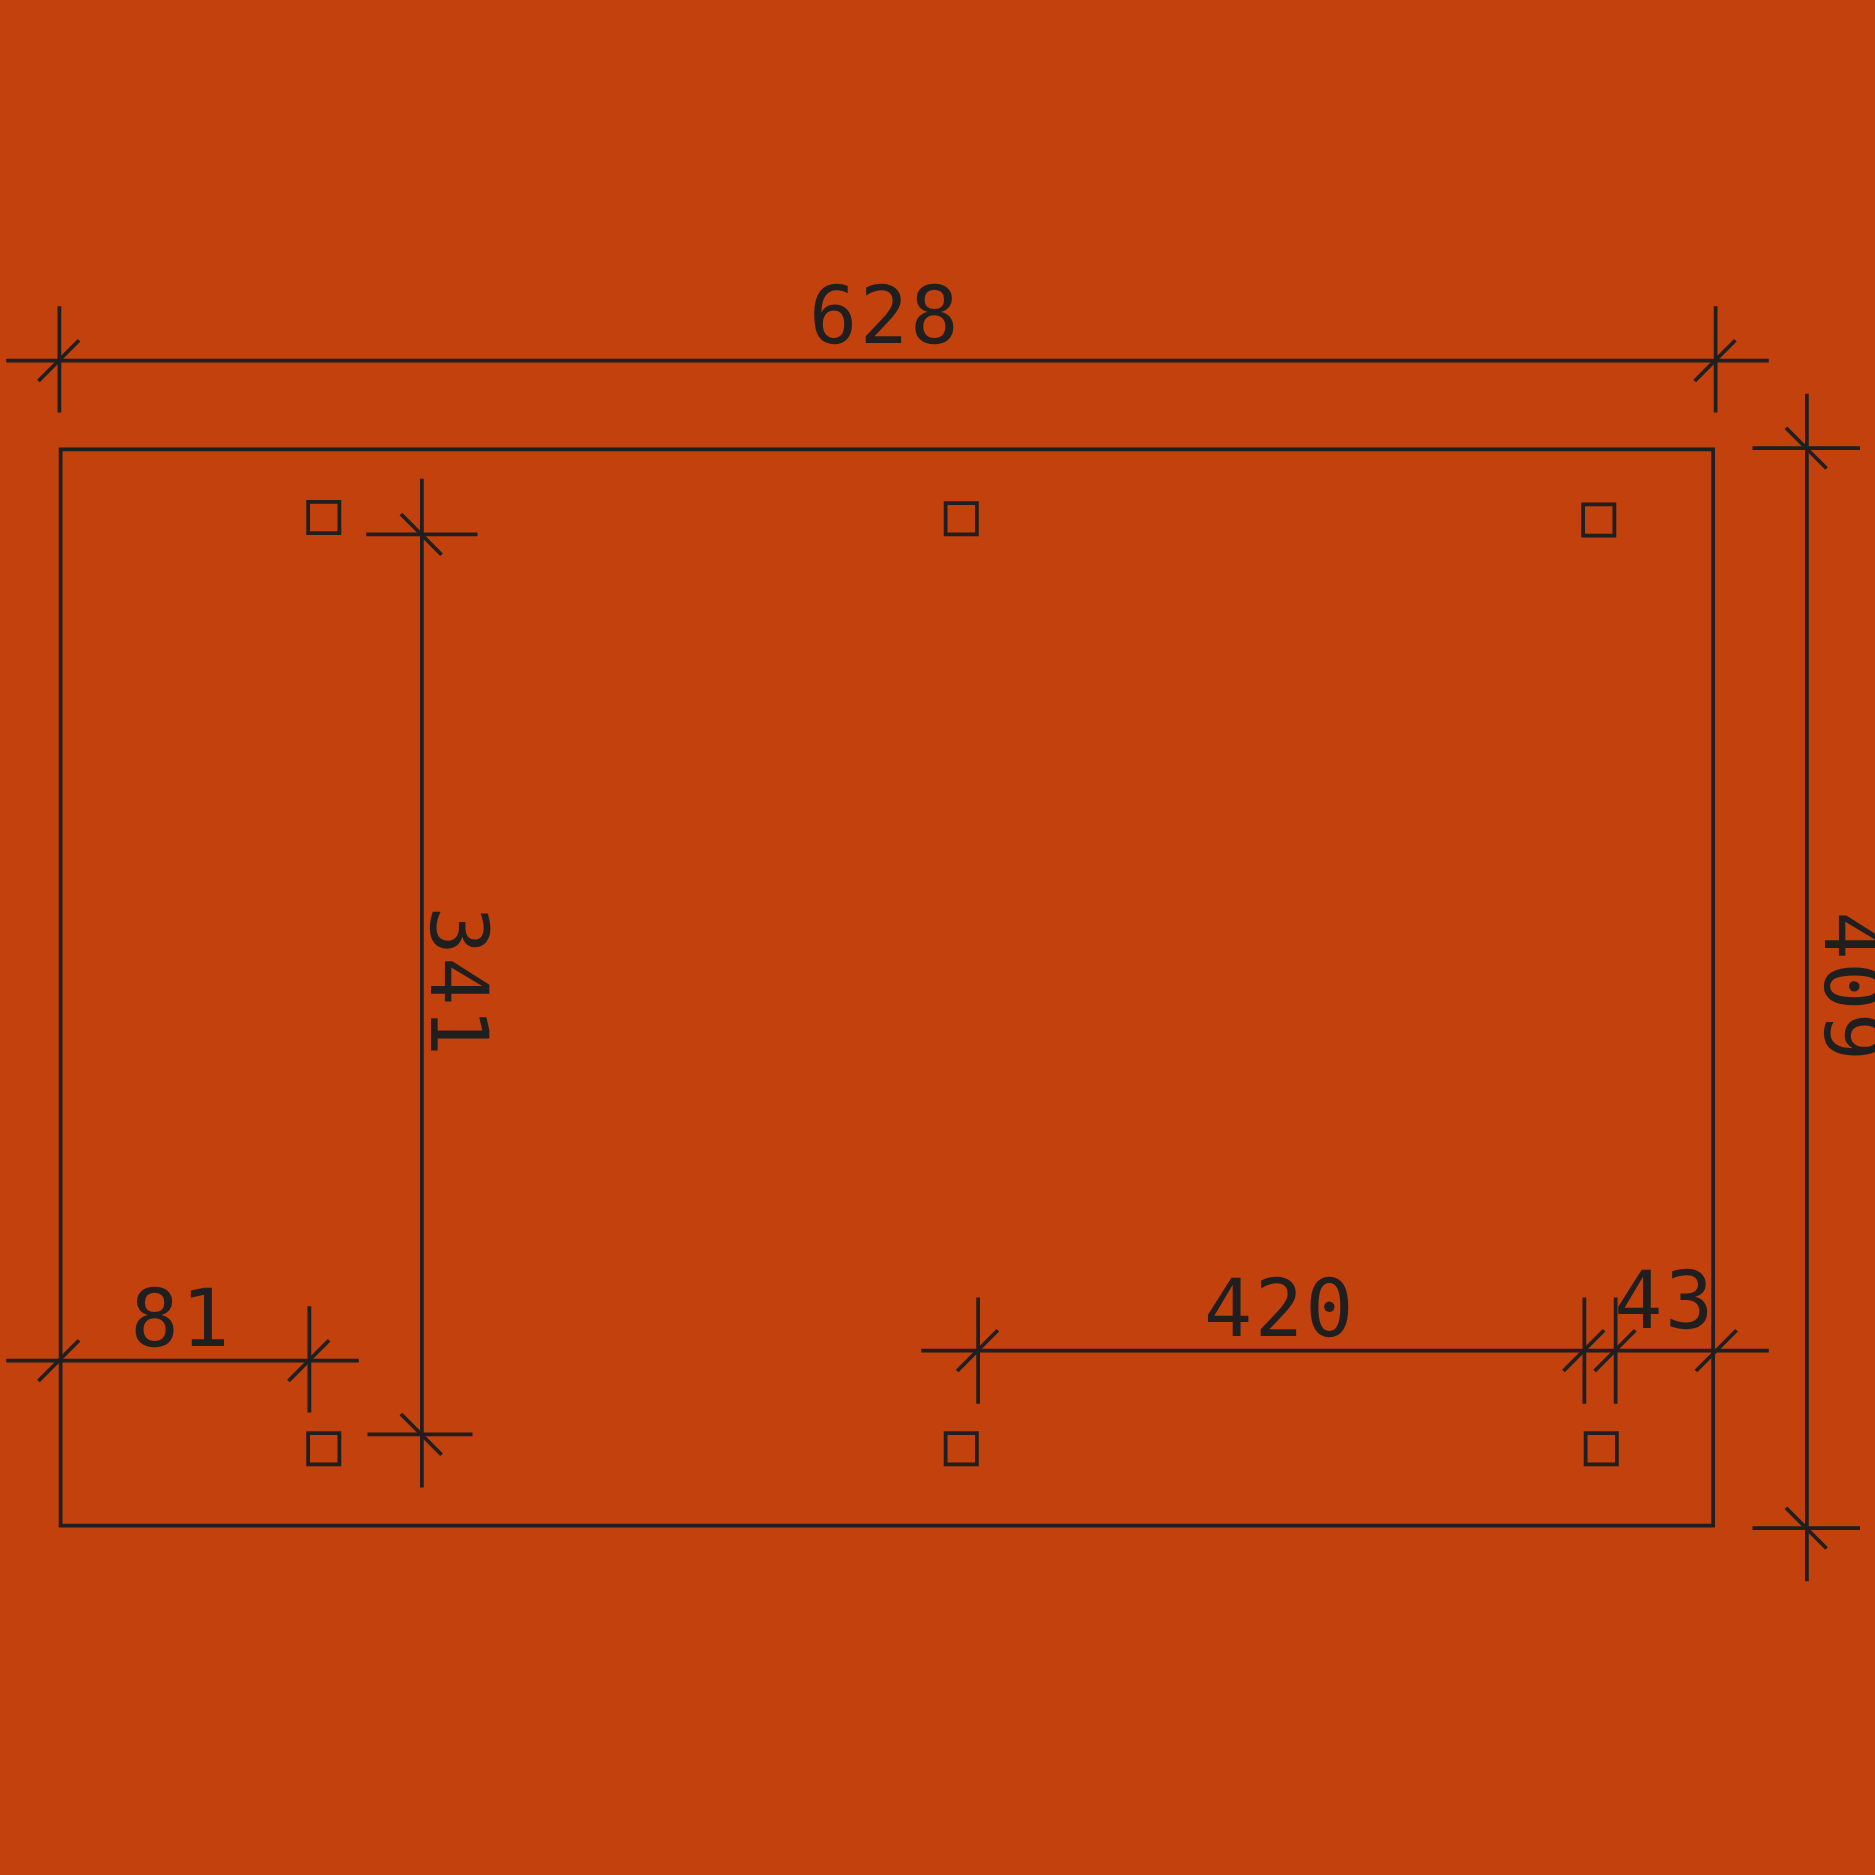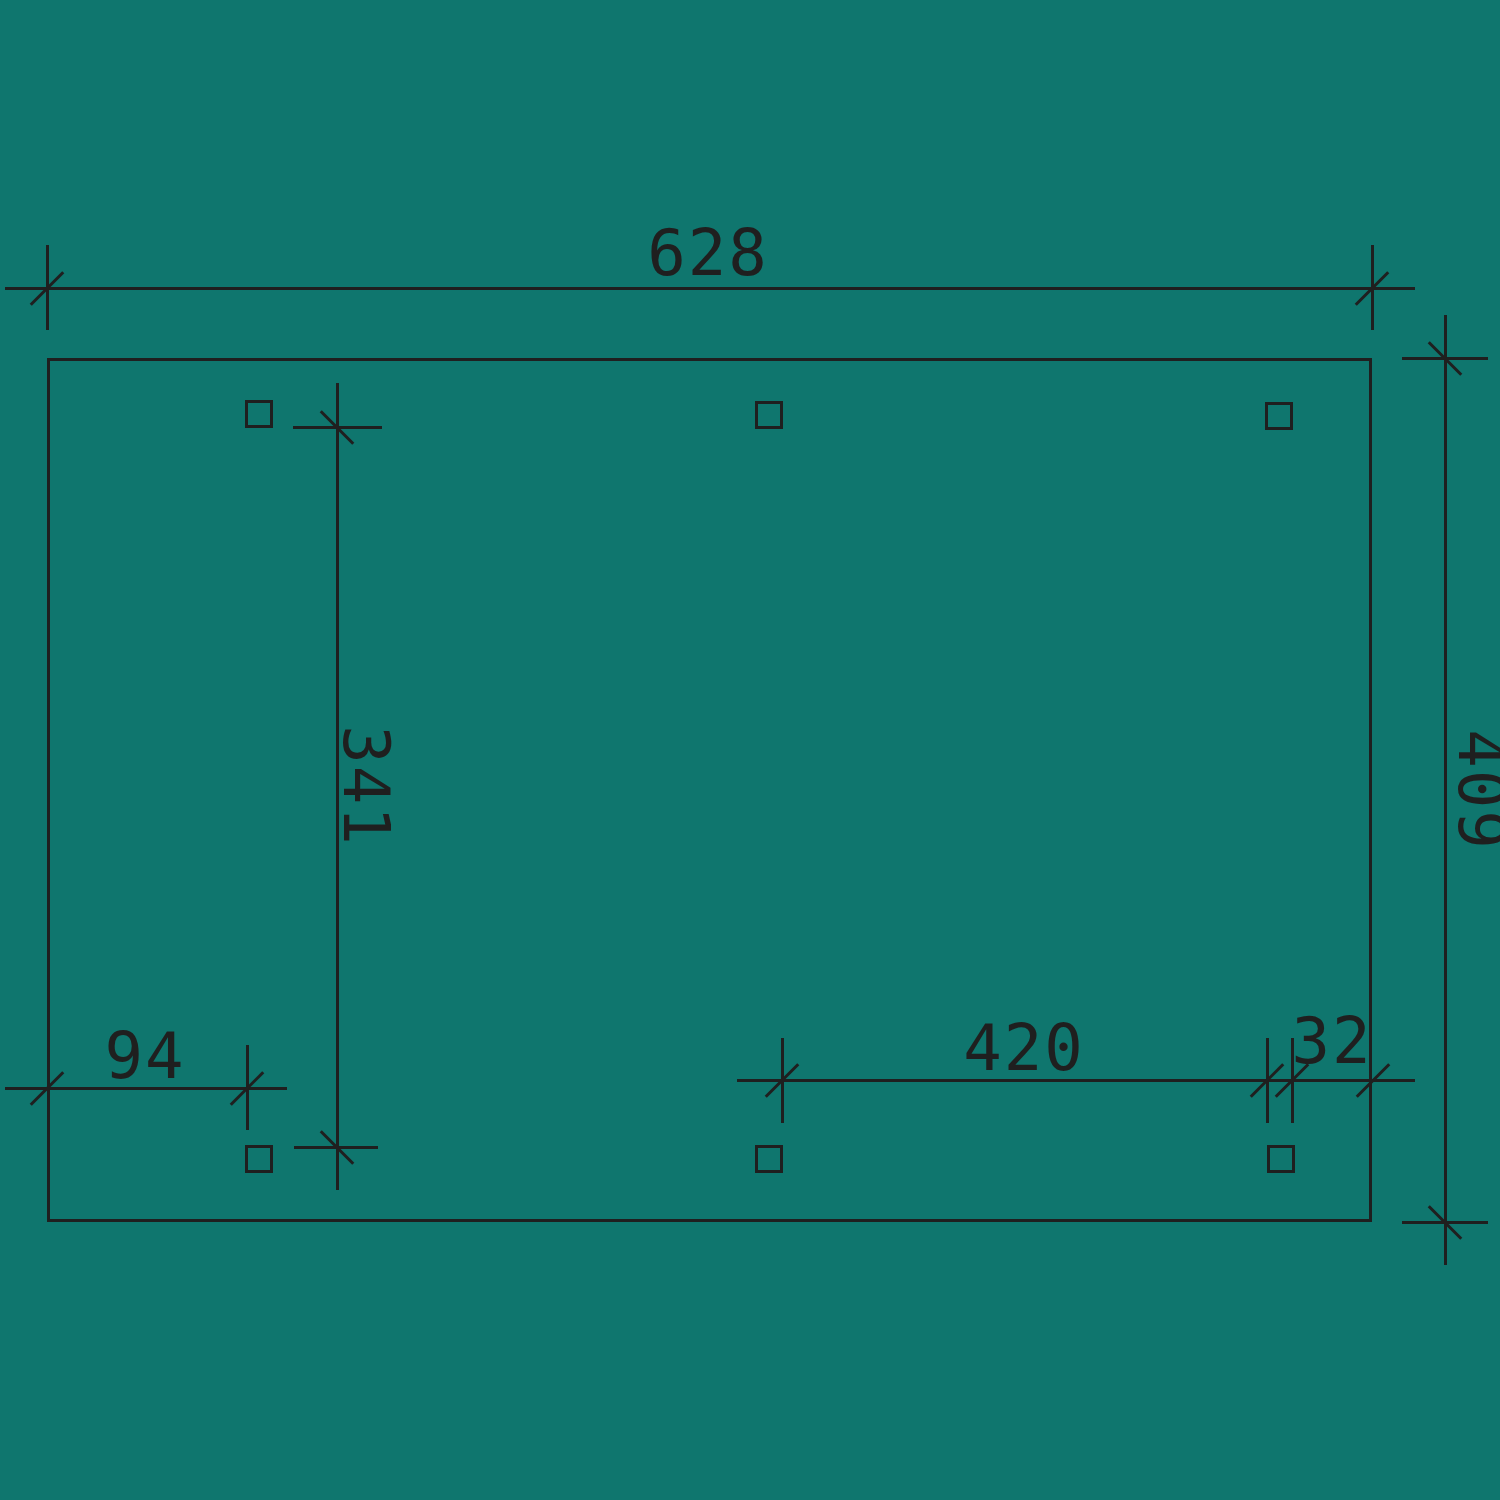--- a/index.html
+++ b/index.html
@@ -3,21 +3,21 @@
 <meta charset="utf-8">
 <style>
   :root { --stroke: #1f1f1f; }
   html, body { margin: 0; padding: 0; }
   body { background: #ffffff; }
   .canvas {
     position: relative;
     width: 1500px;
     height: 1500px;
     overflow: hidden;
-    background: #0f766e;
+    background: #c2410c;
   }
   .outline {
     position: absolute;
     box-sizing: border-box;
     border: 3px solid var(--stroke);
     background: transparent;
   }
   .post {
     position: absolute;
     box-sizing: border-box;
@@ -89,18 +89,18 @@
       <div class="tick fwd" style="left: 1269px; top: 1078.5px;"></div>
       <div class="tick fwd" style="left: 1350px; top: 1078.5px;"></div>
     </div>
 
   <div class="label" style="left:708px; top:253px">628</div>
 
   <div class="label rot" style="left:1481px; top:790px">409</div>
 
   <div class="label rot" style="left:366px; top:786px">341</div>
 
-  <div class="label" style="left:145px; top:1056px">94</div>
+  <div class="label" style="left:145px; top:1056px">81</div>
 
   <div class="label" style="left:1024px; top:1048px">420</div>
 
-  <div class="label" style="left:1332px; top:1041px">32</div>
+  <div class="label" style="left:1332px; top:1041px">43</div>
 </div>
 
 </body></html>

